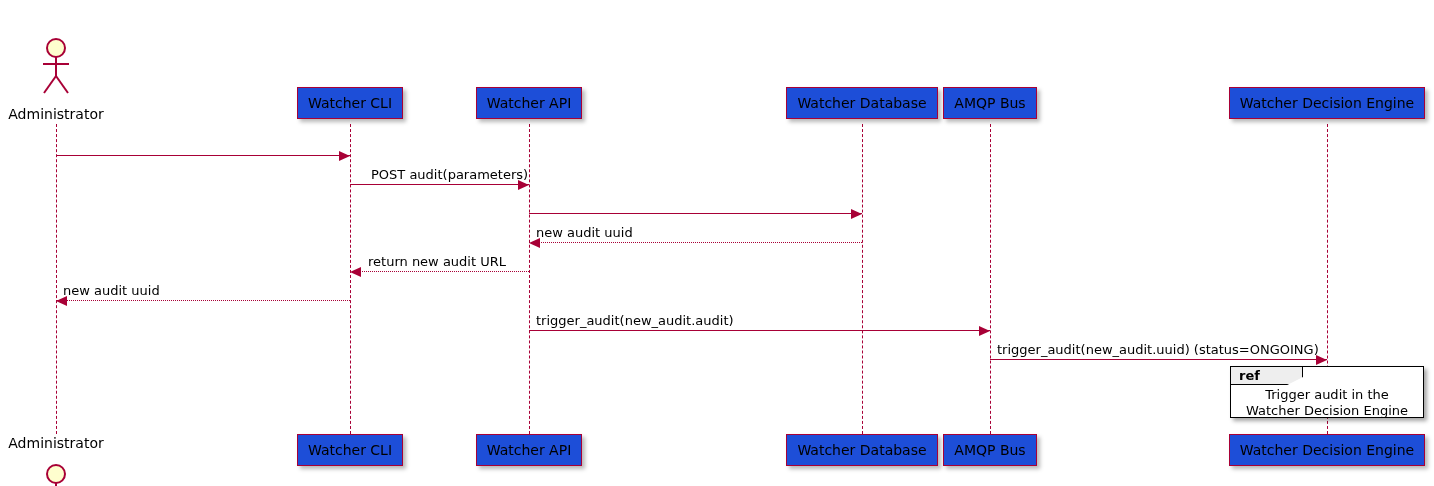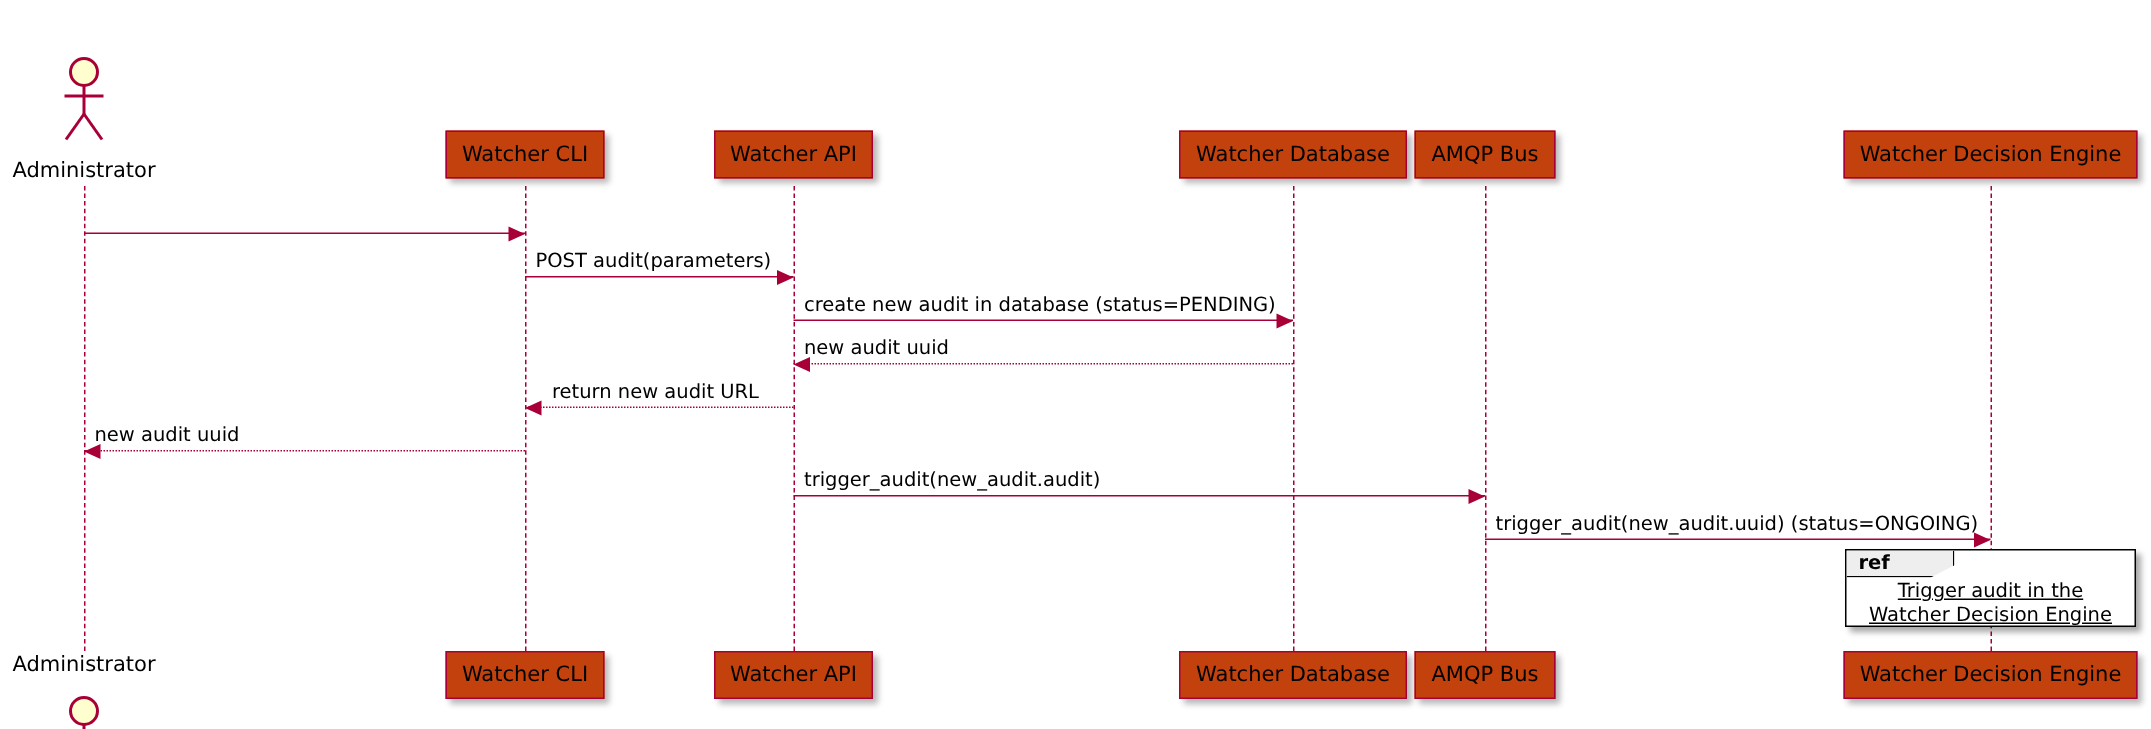--- a/index.html
+++ b/index.html
@@ -23,21 +23,21 @@
     position: absolute;
     width: 0;
     border-left: 1px dashed #A80036;
     top: 88px;
     height: 310px;
   }
   
   .participant {
     position: absolute;
     box-sizing: border-box;
-    background: #c2410c;
+    background: #1d4ed8;
     border: 1.5px solid #A80036;
     color: #000000;
     font-size: 14px;
     line-height: 1;
     height: 32px;
     display: flex;
     align-items: center;
     justify-content: center;
     padding: 0 10px;
     white-space: nowrap;
@@ -115,21 +115,20 @@
   .ref-body {
     position: absolute;
     left: 0;
     right: 0;
     top: 20px;
     font-size: 13px;
     color: #000000;
     text-align: center;
     line-height: 16px;
     white-space: pre-line;
-    text-decoration: underline;
   }
 </style>
 </head>
 <body>
 
 <div id="diagram">
     <div class="lifeline" style="left: 56px;"></div>
     <div class="lifeline" style="left: 350px;"></div>
     <div class="lifeline" style="left: 529px;"></div>
     <div class="lifeline" style="left: 862px;"></div>
@@ -158,24 +157,23 @@
     <div class="participant" style="left: 786.391px; width: 151.219px; top: 51px;">Watcher Database</div>
     <div class="participant" style="left: 786.391px; width: 151.219px; top: 398px;">Watcher Database</div>
     <div class="participant" style="left: 943.328px; width: 93.3438px; top: 51px;">AMQP Bus</div>
     <div class="participant" style="left: 943.328px; width: 93.3438px; top: 398px;">AMQP Bus</div>
     <div class="participant" style="left: 1228.77px; width: 196.453px; top: 51px;">Watcher Decision Engine</div>
     <div class="participant" style="left: 1228.77px; width: 196.453px; top: 398px;">Watcher Decision Engine</div>
     <div class="msg" style="left: 56px; width: 294px; top: 119px;"></div>
     <div class="arrowhead right" style="top: 114.5px; left: 339px;"></div>
     <div class="msg" style="left: 350px; width: 179px; top: 148px;"></div>
     <div class="arrowhead right" style="top: 143.5px; left: 518px;"></div>
-    <div class="msg-label" style="top: 132px; left: 357px;">POST audit(parameters)</div>
+    <div class="msg-label" style="top: 132px; left: 371px;">POST audit(parameters)</div>
     <div class="msg" style="left: 529px; width: 333px; top: 177px;"></div>
     <div class="arrowhead right" style="top: 172.5px; left: 851px;"></div>
-    <div class="msg-label" style="top: 161px; left: 536px;">create new audit in database (status=PENDING)</div>
     <div class="msg dotted" style="left: 529px; width: 333px; top: 206px;"></div>
     <div class="arrowhead left" style="top: 201.5px; left: 529px;"></div>
     <div class="msg-label" style="top: 190px; left: 536px;">new audit uuid</div>
     <div class="msg dotted" style="left: 350px; width: 179px; top: 235px;"></div>
     <div class="arrowhead left" style="top: 230.5px; left: 350px;"></div>
     <div class="msg-label" style="top: 219px; left: 368px;">return new audit URL</div>
     <div class="msg dotted" style="left: 56px; width: 294px; top: 264px;"></div>
     <div class="arrowhead left" style="top: 259.5px; left: 56px;"></div>
     <div class="msg-label" style="top: 248px; left: 63px;">new audit uuid</div>
     <div class="msg" style="left: 529px; width: 461px; top: 294px;"></div>

